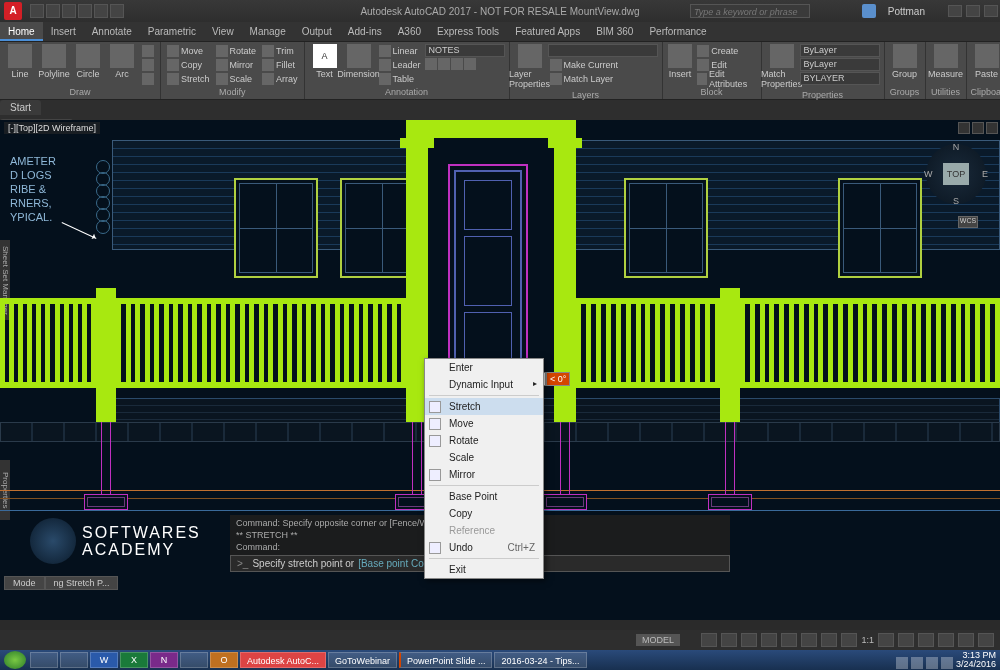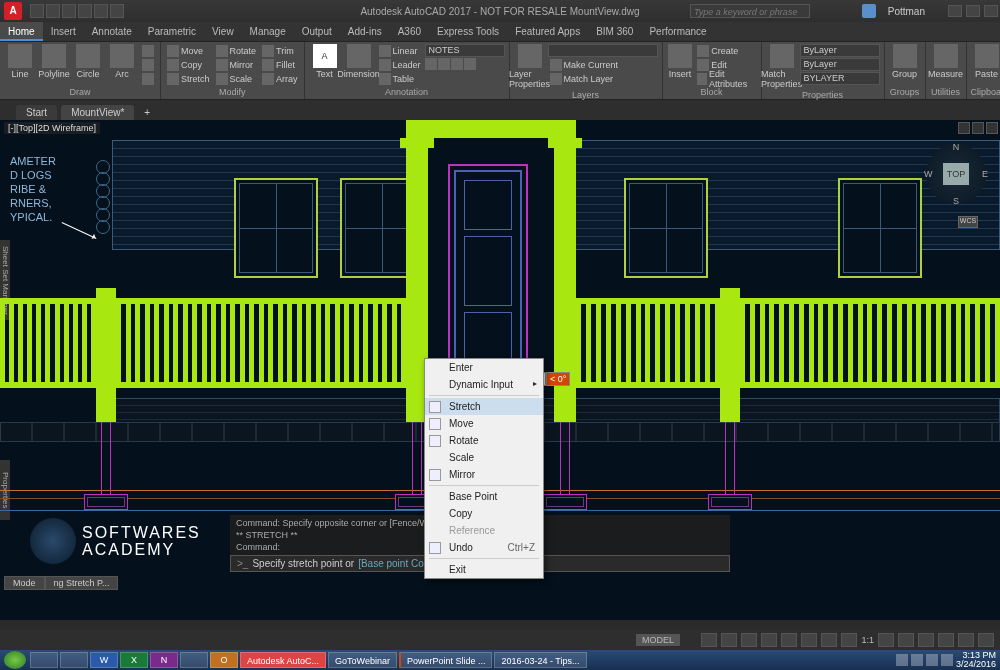--- a/index.html
+++ b/index.html
@@ -30,21 +30,21 @@
 .bigbtn { display:flex; flex-direction:column; align-items:center; justify-content:flex-start; color:#ccc; font-size:9px; width:32px; }
 .bigbtn .ico { width:24px; height:24px; background:#666; margin-bottom:1px; }
 .smbtn { display:flex; align-items:center; gap:2px; color:#ccc; font-size:9px; height:13px; padding:0 2px; }
 .smbtn .ico { width:12px; height:12px; background:#666; }
 .col { display:flex; flex-direction:column; gap:1px; }
 .dropdown-field { height:13px; background:#3a3a3a; border:1px solid #555; color:#ccc; font-size:9px; padding:0 3px; line-height:11px; width:80px; display:flex; align-items:center; }
 .swatch-row { display:flex; gap:1px; }
 .swatch-row span { width:12px; height:12px; background:#666; }
 
 
-.doctabs { height:20px; background:#2e2e2e; display:flex; align-items:flex-end; padding-left:16px; gap:4px; }
+.doctabs { height:20px; background:#2e2e2e; display:flex; align-items:flex-start; padding-left:0; gap:4px;flex-direction:column; }
 .doctab { padding:2px 10px; font-size:10px; color:#ccc; background:#444; border-radius:3px 3px 0 0; }
 .doctab.start { background:#3a3a3a; }
 
 
 .viewport { position:relative; height:500px; background:#04101c; overflow:hidden; }
 .vplabel { position:absolute; top:2px; left:4px; font-size:9px; color:#ddd; background:rgba(40,40,40,.6); padding:1px 4px; }
 .side-text { position:absolute; left:10px; top:34px; color:#8fb8d8; font-size:11px; line-height:14px; }
 .side-vert { position:absolute; left:0; top:120px; width:10px; height:80px; background:#333; color:#aaa; font-size:8px; writing-mode:vertical-rl; text-align:center; }
 .side-vert2 { position:absolute; left:0; top:340px; width:10px; height:60px; background:#333; color:#aaa; font-size:8px; writing-mode:vertical-rl; text-align:center; }
 
@@ -119,21 +119,21 @@
 
 .statusbar { position:absolute; left:0; right:0; bottom:20px; height:20px; background:#2e2e2e; display:flex; align-items:center; justify-content:flex-end; gap:4px; padding:0 6px; font-size:9px; color:#bbb; }
 .statusbar .sbtn { width:16px; height:14px; background:#444; border:1px solid #555; }
 .statusbar .modellab { background:#555; padding:1px 6px; margin-right:auto; margin-left:630px; }
 
 
 .taskbar { position:absolute; left:0; right:0; bottom:0; height:20px; background:linear-gradient(#2a4a7a,#183050); display:flex; align-items:center; }
 .taskbar .start { width:22px; height:18px; border-radius:50%; background:radial-gradient(#7ac943,#2a7a2a); margin:0 4px; }
 .taskbar .tbtn { width:28px; height:16px; background:rgba(255,255,255,.12); border:1px solid rgba(255,255,255,.2); margin-right:2px; display:flex; align-items:center; justify-content:center; font-size:9px; color:#fff; }
 .taskbar .tlabel { padding:0 6px; height:16px; background:rgba(255,255,255,.12); border:1px solid rgba(255,255,255,.2); margin-right:2px; font-size:9px; color:#fff; line-height:16px; }
-.taskbar .tray { margin-left:auto; display:flex; align-items:center; gap:3px; padding-right:4px; color:#fff; font-size:9px;padding-left:8px; }
+.taskbar .tray { margin-left:auto; display:flex; align-items:flex-end; gap:3px; padding-right:4px; color:#fff; font-size:9px;padding-left:8px; }
 .taskbar .tray .ic { width:12px; height:12px; background:rgba(255,255,255,.3); }
 .taskbar .clock { text-align:right; line-height:9px; }
 
 
 .logs { position:absolute; left:96px; top:40px; }
 .logs div { width:14px; height:14px; border:1px solid #3a6a8a; border-radius:50%; margin-bottom:-2px; }
 .arrow { position:absolute; left:60px; top:110px; width:38px; height:1px; background:#fff; transform:rotate(25deg); }
 .arrow::after { content:""; position:absolute; right:-2px; top:-3px; border:3px solid transparent; border-left-color:#fff; }
 
 

